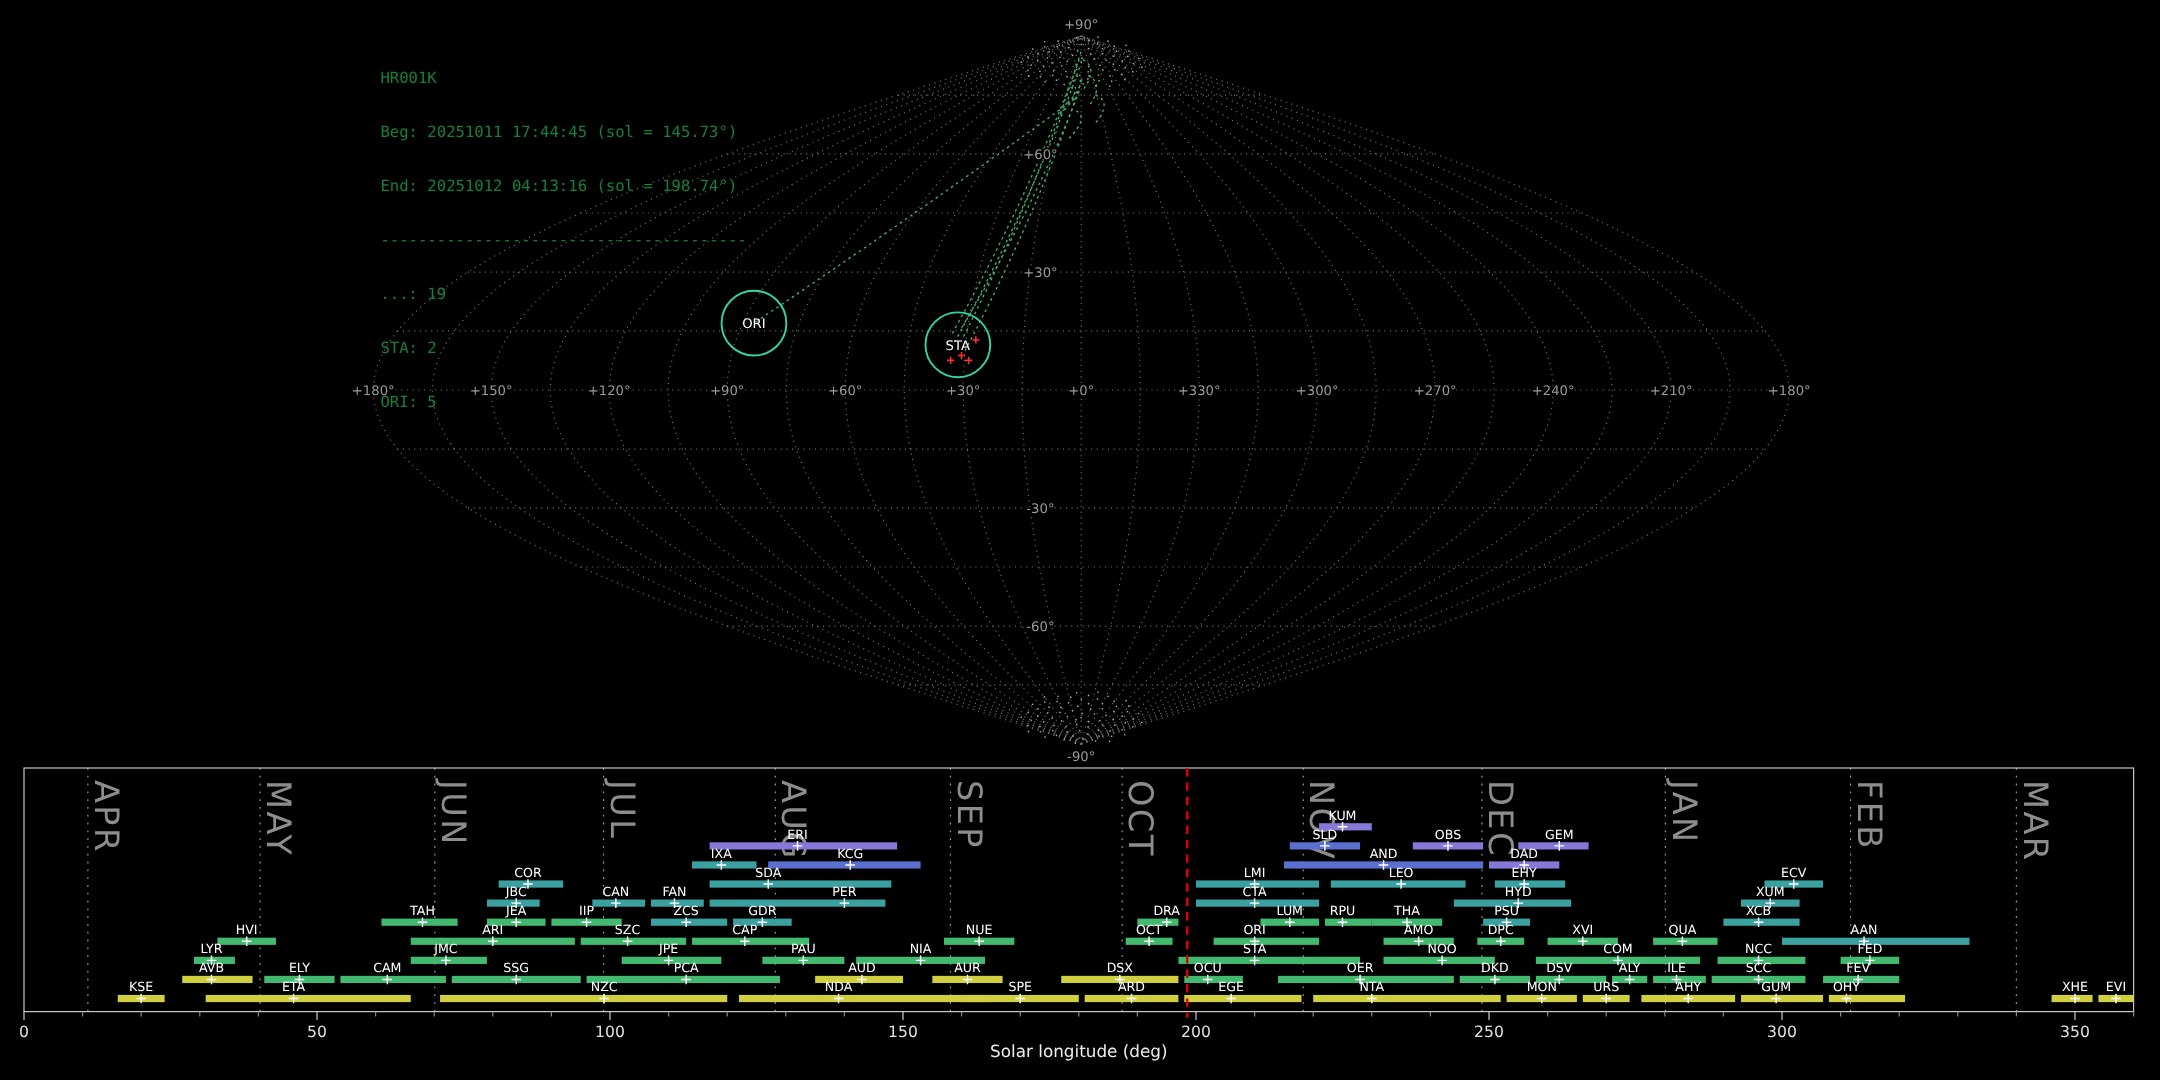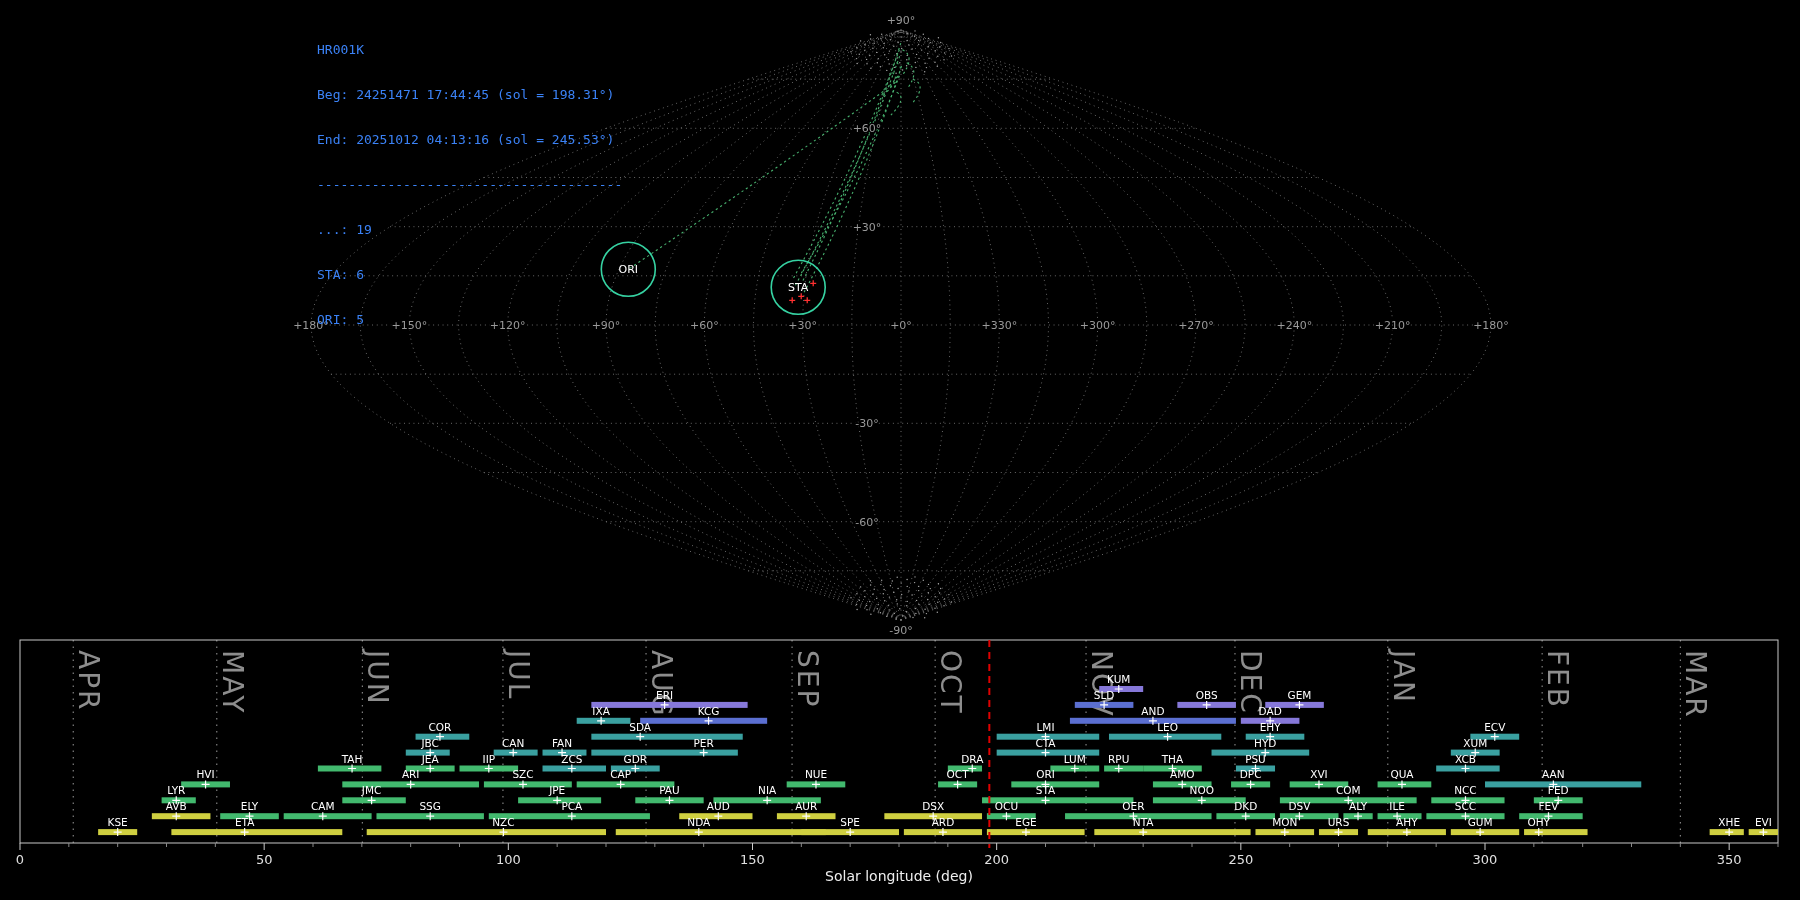--- a/index.html
+++ b/index.html
@@ -1,32 +1,32 @@
 <!DOCTYPE html>
 <html><head>
 <meta charset="utf-8">
 <style>
   html,body{margin:0;padding:0;background:#000;}
   body{width:1800px;height:900px;position:relative;overflow:hidden;font-family:"DejaVu Sans",sans-serif;}
-  .info-panel{position:absolute;left:317px;top:12px;color:#3b82f6;
+  .info-panel{position:absolute;left:317px;top:28px;color:#15803d;
     font-family:"DejaVu Sans Mono",monospace;font-size:13px;line-height:15px;
     white-space:pre;z-index:3;}
   svg{position:absolute;left:0;top:0;}
   text{font-family:"DejaVu Sans",sans-serif;}
 </style>
 </head>
 <body>
 
 <div class="info-panel">
   <div>HR001K</div>
-  <div>Beg: 24251471 17:44:45 (sol = 198.31°)</div>
-  <div>End: 20251012 04:13:16 (sol = 245.53°)</div>
+  <div>Beg: 20251011 17:44:45 (sol = 145.73°)</div>
+  <div>End: 20251012 04:13:16 (sol = 198.74°)</div>
   <div>---------------------------------------</div>
   <div>...: 19</div>
-  <div>STA: 6</div>
+  <div>STA: 2</div>
   <div>ORI: 5</div>
 </div>
 
 <svg id="plot" width="1800" height="900" viewBox="0 0 1800 900">
     <g>
       <g stroke="#8f8f8f" fill="none" stroke-width="1" stroke-dasharray="0.9 3.8" opacity="0.8">
         <path d="M901.0,620.0L931.9,610.2L962.7,600.3L993.3,590.5L1023.7,580.7L1053.7,570.8L1083.3,561.0L1112.4,551.2L1141.0,541.3L1168.9,531.5L1196.0,521.7L1222.3,511.8L1247.8,502.0L1272.3,492.2L1295.8,482.3L1318.2,472.5L1339.5,462.7L1359.5,452.8L1378.3,443.0L1395.8,433.2L1412.0,423.3L1426.7,413.5L1440.0,403.7L1451.8,393.8L1462.1,384.0L1470.9,374.2L1478.1,364.3L1483.7,354.5L1487.8,344.7L1490.2,334.8L1491.0,325.0L1490.2,315.2L1487.8,305.3L1483.7,295.5L1478.1,285.7L1470.9,275.8L1462.1,266.0L1451.8,256.2L1440.0,246.3L1426.7,236.5L1412.0,226.7L1395.8,216.8L1378.3,207.0L1359.5,197.2L1339.5,187.3L1318.2,177.5L1295.8,167.7L1272.3,157.8L1247.8,148.0L1222.3,138.2L1196.0,128.3L1168.9,118.5L1141.0,108.7L1112.4,98.8L1083.3,89.0L1053.7,79.2L1023.7,69.3L993.3,59.5L962.7,49.7L931.9,39.8L901.0,30.0"></path>
         <path d="M901.0,620.0L929.3,610.2L957.5,600.3L985.6,590.5L1013.4,580.7L1041.0,570.8L1068.1,561.0L1094.8,551.2L1121.0,541.3L1146.5,531.5L1171.4,521.7L1195.6,511.8L1218.9,502.0L1241.4,492.2L1262.9,482.3L1283.4,472.5L1302.9,462.7L1321.3,452.8L1338.5,443.0L1354.6,433.2L1369.4,423.3L1382.9,413.5L1395.1,403.7L1405.9,393.8L1415.4,384.0L1423.4,374.2L1430.0,364.3L1435.2,354.5L1438.9,344.7L1441.1,334.8L1441.8,325.0L1441.1,315.2L1438.9,305.3L1435.2,295.5L1430.0,285.7L1423.4,275.8L1415.4,266.0L1405.9,256.2L1395.1,246.3L1382.9,236.5L1369.4,226.7L1354.6,216.8L1338.5,207.0L1321.3,197.2L1302.9,187.3L1283.4,177.5L1262.9,167.7L1241.4,157.8L1218.9,148.0L1195.6,138.2L1171.4,128.3L1146.5,118.5L1121.0,108.7L1094.8,98.8L1068.1,89.0L1041.0,79.2L1013.4,69.3L985.6,59.5L957.5,49.7L929.3,39.8L901.0,30.0"></path>
         <path d="M901.0,620.0L926.7,610.2L952.4,600.3L977.9,590.5L1003.2,580.7L1028.3,570.8L1052.9,561.0L1077.2,551.2L1101.0,541.3L1124.2,531.5L1146.8,521.7L1168.8,511.8L1190.0,502.0L1210.4,492.2L1230.0,482.3L1248.7,472.5L1266.4,462.7L1283.1,452.8L1298.8,443.0L1313.3,433.2L1326.8,423.3L1339.1,413.5L1350.2,403.7L1360.0,393.8L1368.6,384.0L1375.9,374.2L1381.9,364.3L1386.6,354.5L1390.0,344.7L1392.0,334.8L1392.7,325.0L1392.0,315.2L1390.0,305.3L1386.6,295.5L1381.9,285.7L1375.9,275.8L1368.6,266.0L1360.0,256.2L1350.2,246.3L1339.1,236.5L1326.8,226.7L1313.3,216.8L1298.8,207.0L1283.1,197.2L1266.4,187.3L1248.7,177.5L1230.0,167.7L1210.4,157.8L1190.0,148.0L1168.8,138.2L1146.8,128.3L1124.2,118.5L1101.0,108.7L1077.2,98.8L1052.9,89.0L1028.3,79.2L1003.2,69.3L977.9,59.5L952.4,49.7L926.7,39.8L901.0,30.0"></path>
         <path d="M901.0,620.0L924.2,610.2L947.3,600.3L970.2,590.5L993.0,580.7L1015.5,570.8L1037.7,561.0L1059.6,551.2L1081.0,541.3L1101.9,531.5L1122.3,521.7L1142.0,511.8L1161.1,502.0L1179.5,492.2L1197.1,482.3L1213.9,472.5L1229.8,462.7L1244.9,452.8L1259.0,443.0L1272.1,433.2L1284.2,423.3L1295.3,413.5L1305.2,403.7L1314.1,393.8L1321.8,384.0L1328.4,374.2L1333.8,364.3L1338.1,354.5L1341.1,344.7L1342.9,334.8L1343.5,325.0L1342.9,315.2L1341.1,305.3L1338.1,295.5L1333.8,285.7L1328.4,275.8L1321.8,266.0L1314.1,256.2L1305.2,246.3L1295.3,236.5L1284.2,226.7L1272.1,216.8L1259.0,207.0L1244.9,197.2L1229.8,187.3L1213.9,177.5L1197.1,167.7L1179.5,157.8L1161.1,148.0L1142.0,138.2L1122.3,128.3L1101.9,118.5L1081.0,108.7L1059.6,98.8L1037.7,89.0L1015.5,79.2L993.0,69.3L970.2,59.5L947.3,49.7L924.2,39.8L901.0,30.0"></path>

